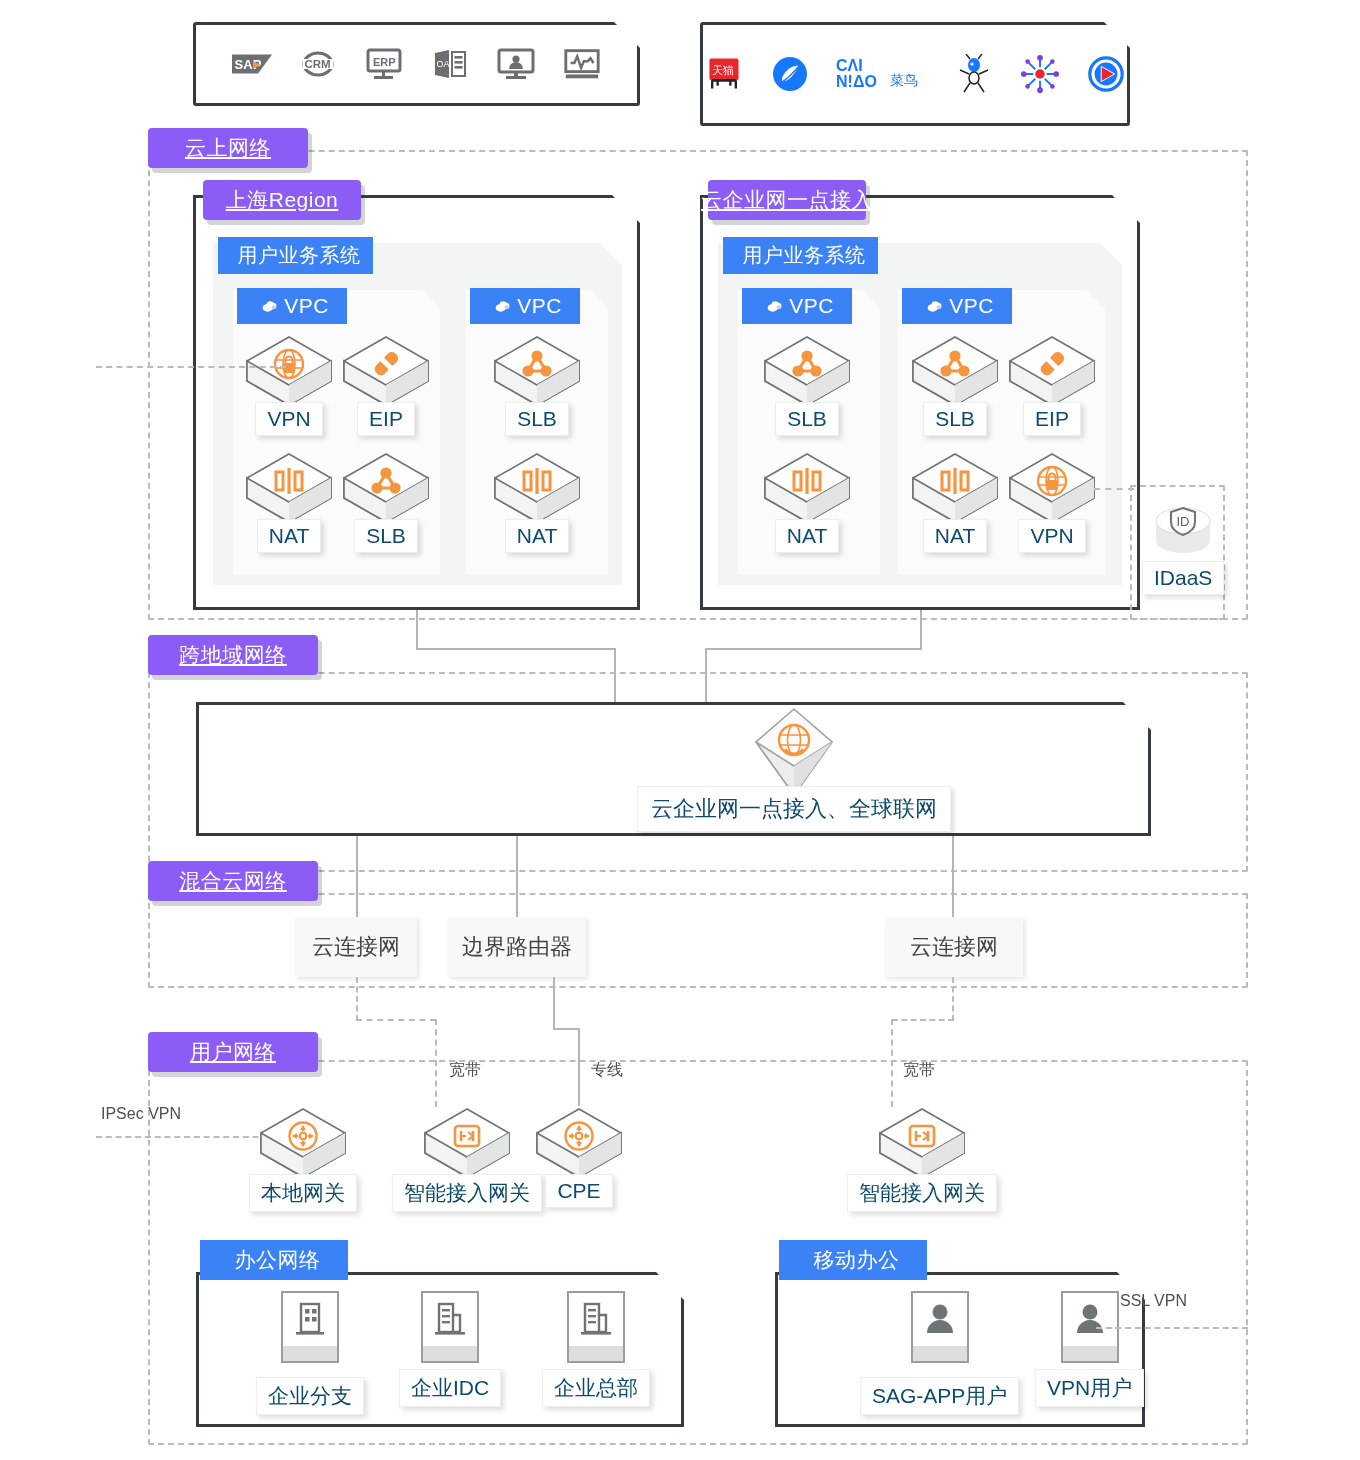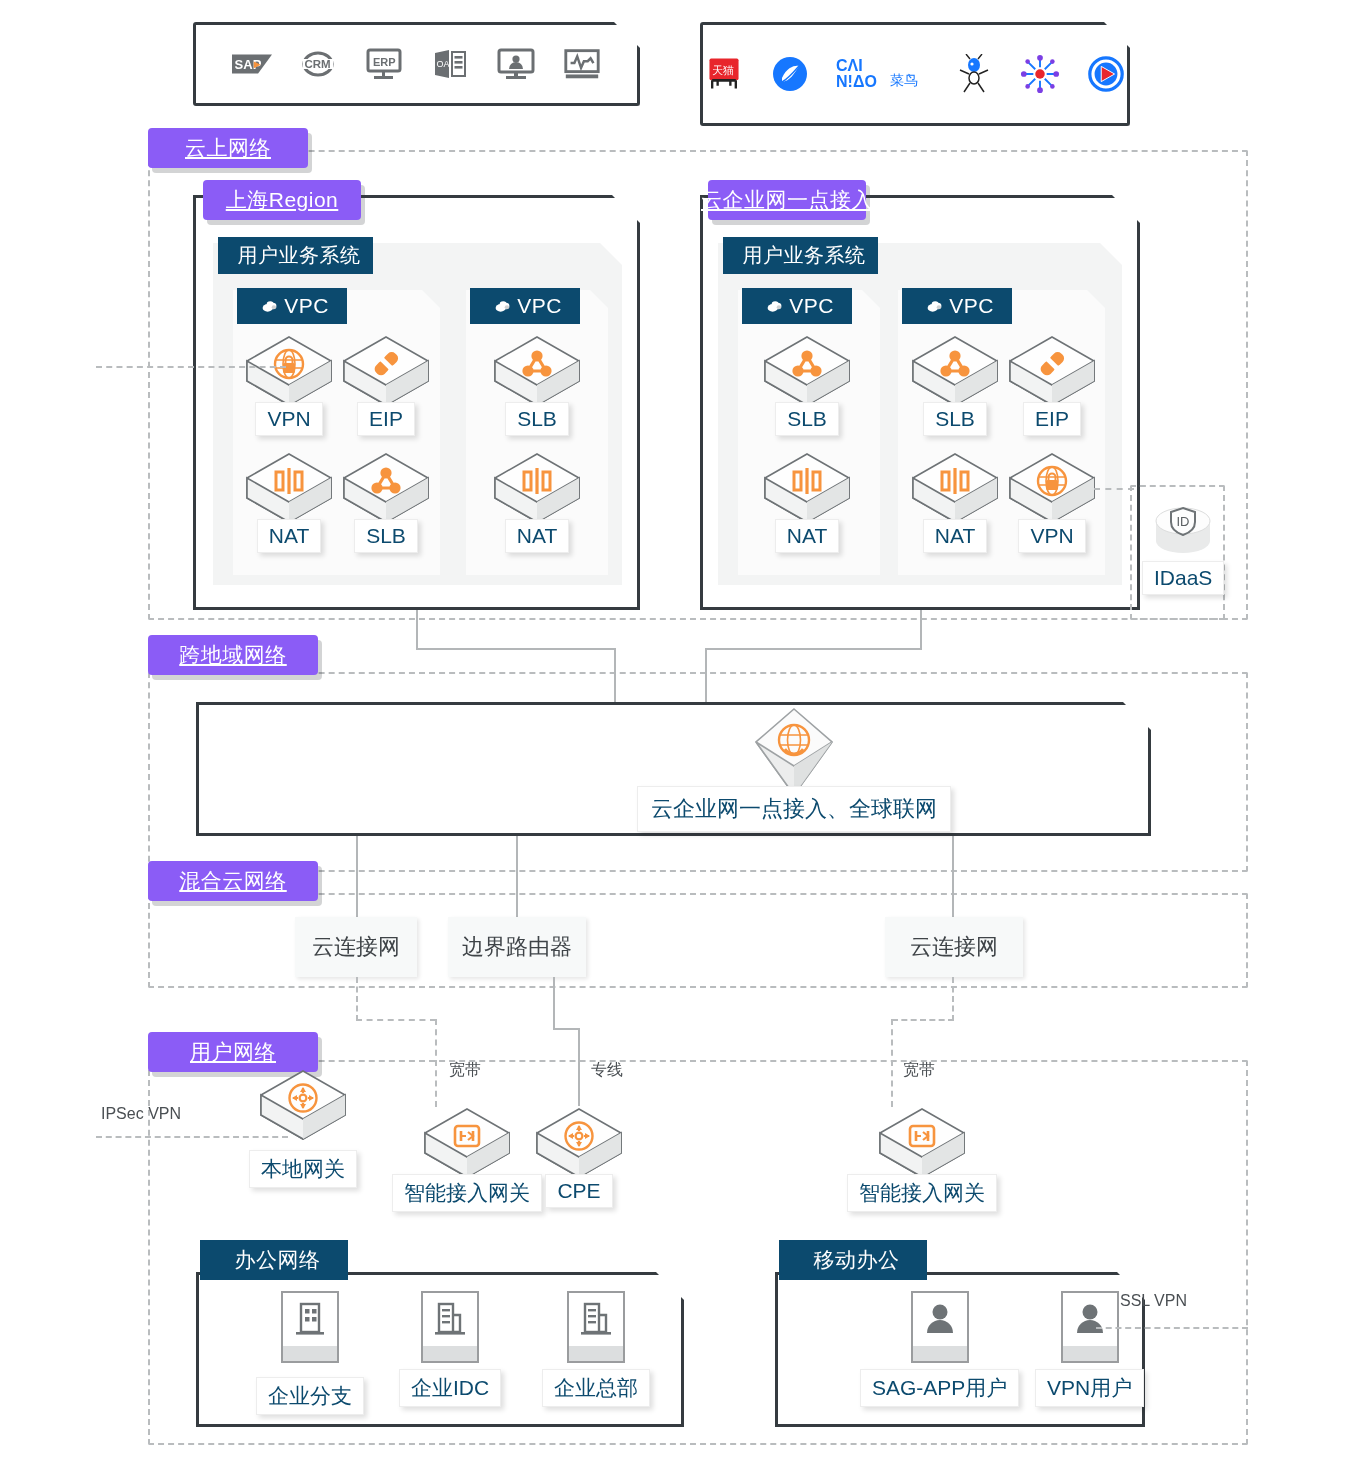--- a/index.html
+++ b/index.html
@@ -20,21 +20,21 @@
 
   
   .zone{position:absolute;border:2px dashed #b9bcbe;box-sizing:border-box;border-radius:2px;}
 
   
   .tag{position:absolute;display:flex;align-items:center;justify-content:center;
        color:#fff;font-size:21px;letter-spacing:.5px;white-space:nowrap;padding:0 18px;
        height:40px;box-sizing:border-box;}
   .tag.dark{background:#8b5cf6;border-radius:4px;
             box-shadow:4px 5px 0 rgba(53,59,64,.22);text-decoration:underline;}
-  .tag.grey{background:#0c4a6e;padding-left:25px;}
+  .tag.grey{background:#3b82f6;padding-left:25px;}
 
   
   .panel{position:absolute;background:#fff;border:3px solid #353b40;box-sizing:border-box;
          clip-path:polygon(0 0, calc(100% - 28px) 0, 100% 28px, 100% 100%, 0 100%);
          box-shadow:5px 6px 0 rgba(53,59,64,.18);}
   .panel.soft{border:none;background:#f3f4f4;
               clip-path:polygon(0 0, calc(100% - 22px) 0, 100% 22px, 100% 100%, 0 100%);
               box-shadow:none;}
   .panel.plain{background:#fbfbfb;border:none;box-shadow:none;
               clip-path:polygon(0 0, calc(100% - 18px) 0, 100% 18px, 100% 100%, 0 100%);}
@@ -491,21 +491,21 @@
 <div class="dlnv" style="left:952px;top:977px;height:44px;"></div>
 <div class="dln" style="left:892px;top:1019px;width:62px;"></div>
 <div class="dlnv" style="left:891px;top:1019px;height:88px;"></div>
 
 <div class="dln" style="left:96px;top:1136px;width:192px;"></div>
 <div class="edgelabel" style="left:101px;top:1105px;">IPSec VPN</div>
 <div class="edgelabel" style="left:449px;top:1060px;">宽带</div>
 <div class="edgelabel" style="left:591px;top:1060px;">专线</div>
 <div class="edgelabel" style="left:903px;top:1060px;">宽带</div>
 
-<div class="node" style="left:249px;top:1068px;gap:14px;">
+<div class="node" style="left:249px;top:1106px;">
   <svg class="cube" viewBox="0 0 88 74">
     <use href="#cubebody"></use>
       <g transform="translate(44,30)">
         <use href="#ic-router"></use>
       </g>
     </svg>
   <div class="cap">本地网关</div>
 </div>
 <div class="node" style="left:392px;top:1106px;">
   <svg class="cube" viewBox="0 0 88 74">
@@ -583,21 +583,21 @@
     </svg>
       </div>
       <div class="foot"></div>
   </div>
   <div class="cap" style="margin-top:6px">企业总部</div>
 </div>
 
 <div class="panel" style="left:775px;top:1272px;width:370px;height:155px;"></div>
 <div class="tag grey" style="left:779px;top:1240px;width:148px;height:40px;">移动办公</div>
 
-<div class="pnode" style="left:860px;top:1291px;">
+<div class="pnode" style="left:860px;top:1291px;gap:8px;">
   <div class="pcard">
     <div class="glyph">
         <svg width="34" height="40" viewBox="0 0 34 40">
       <circle cx="17" cy="13" r="7.5" fill="#6e7376"></circle>
       <path d="M4 34 a13 13 0 0 1 26 0 z" fill="#6e7376"></path>
     </svg>
       </div>
       <div class="foot"></div>
   </div>
   <div class="cap" style="margin-top:6px">SAG-APP用户</div>

